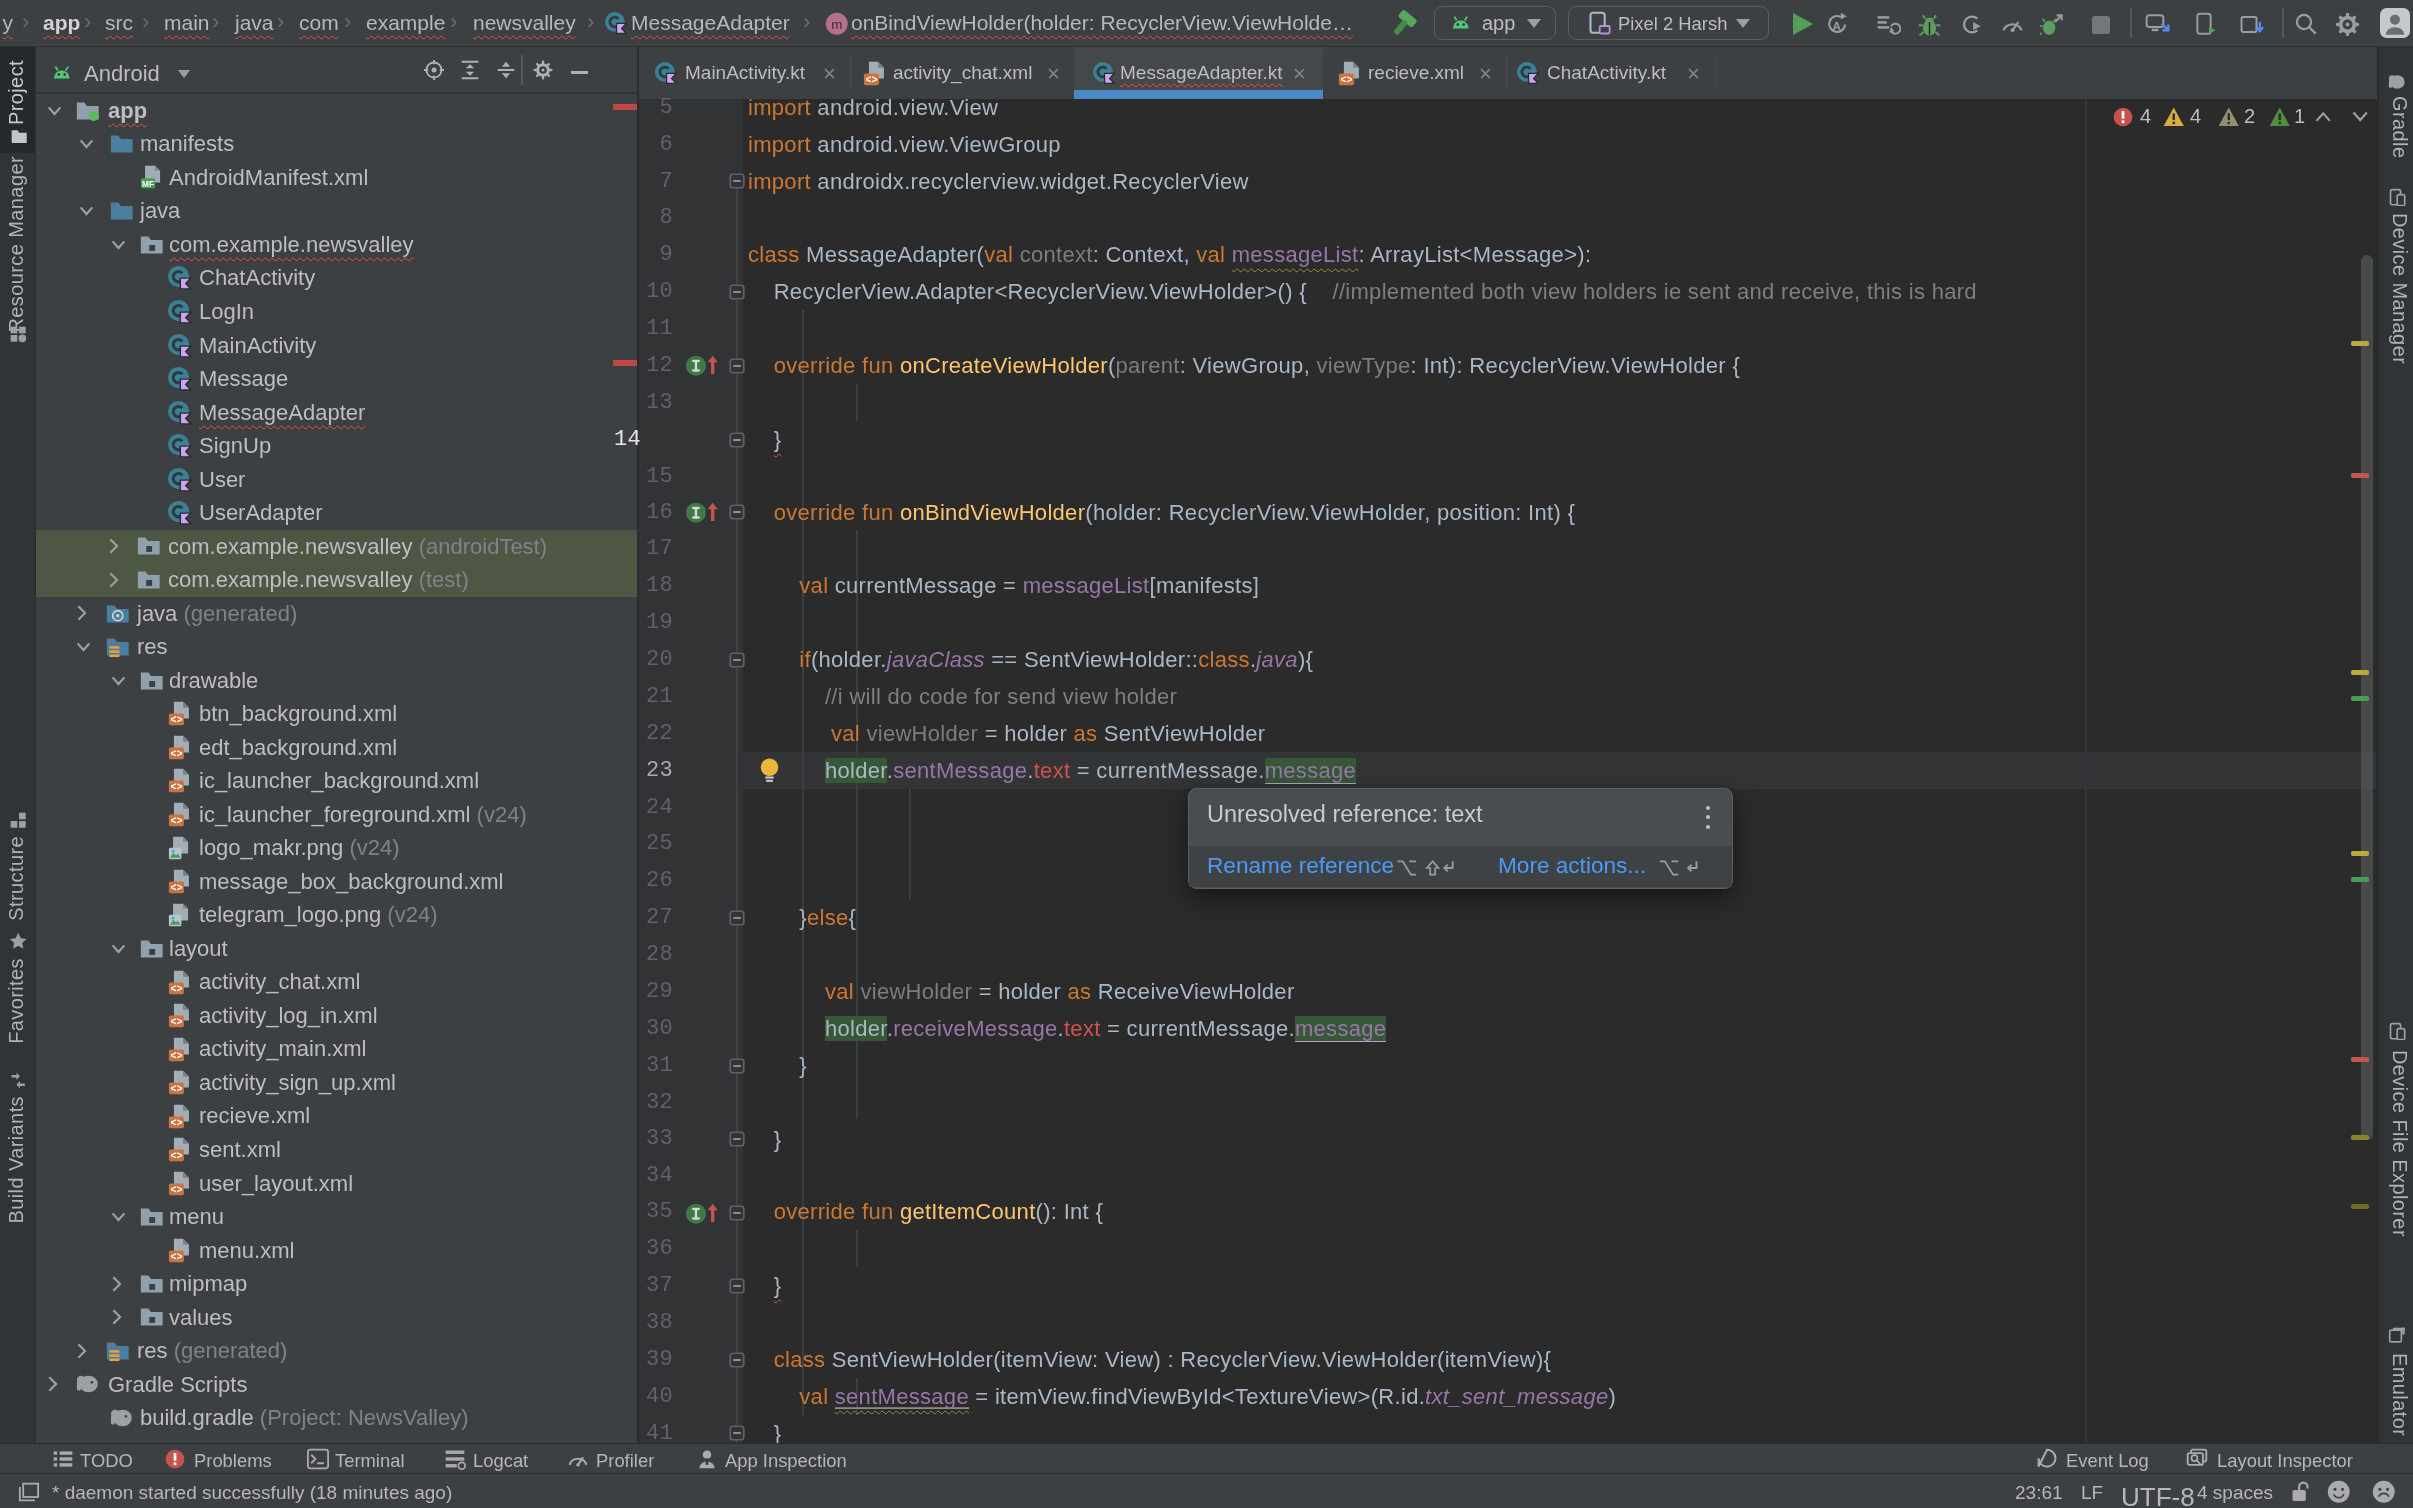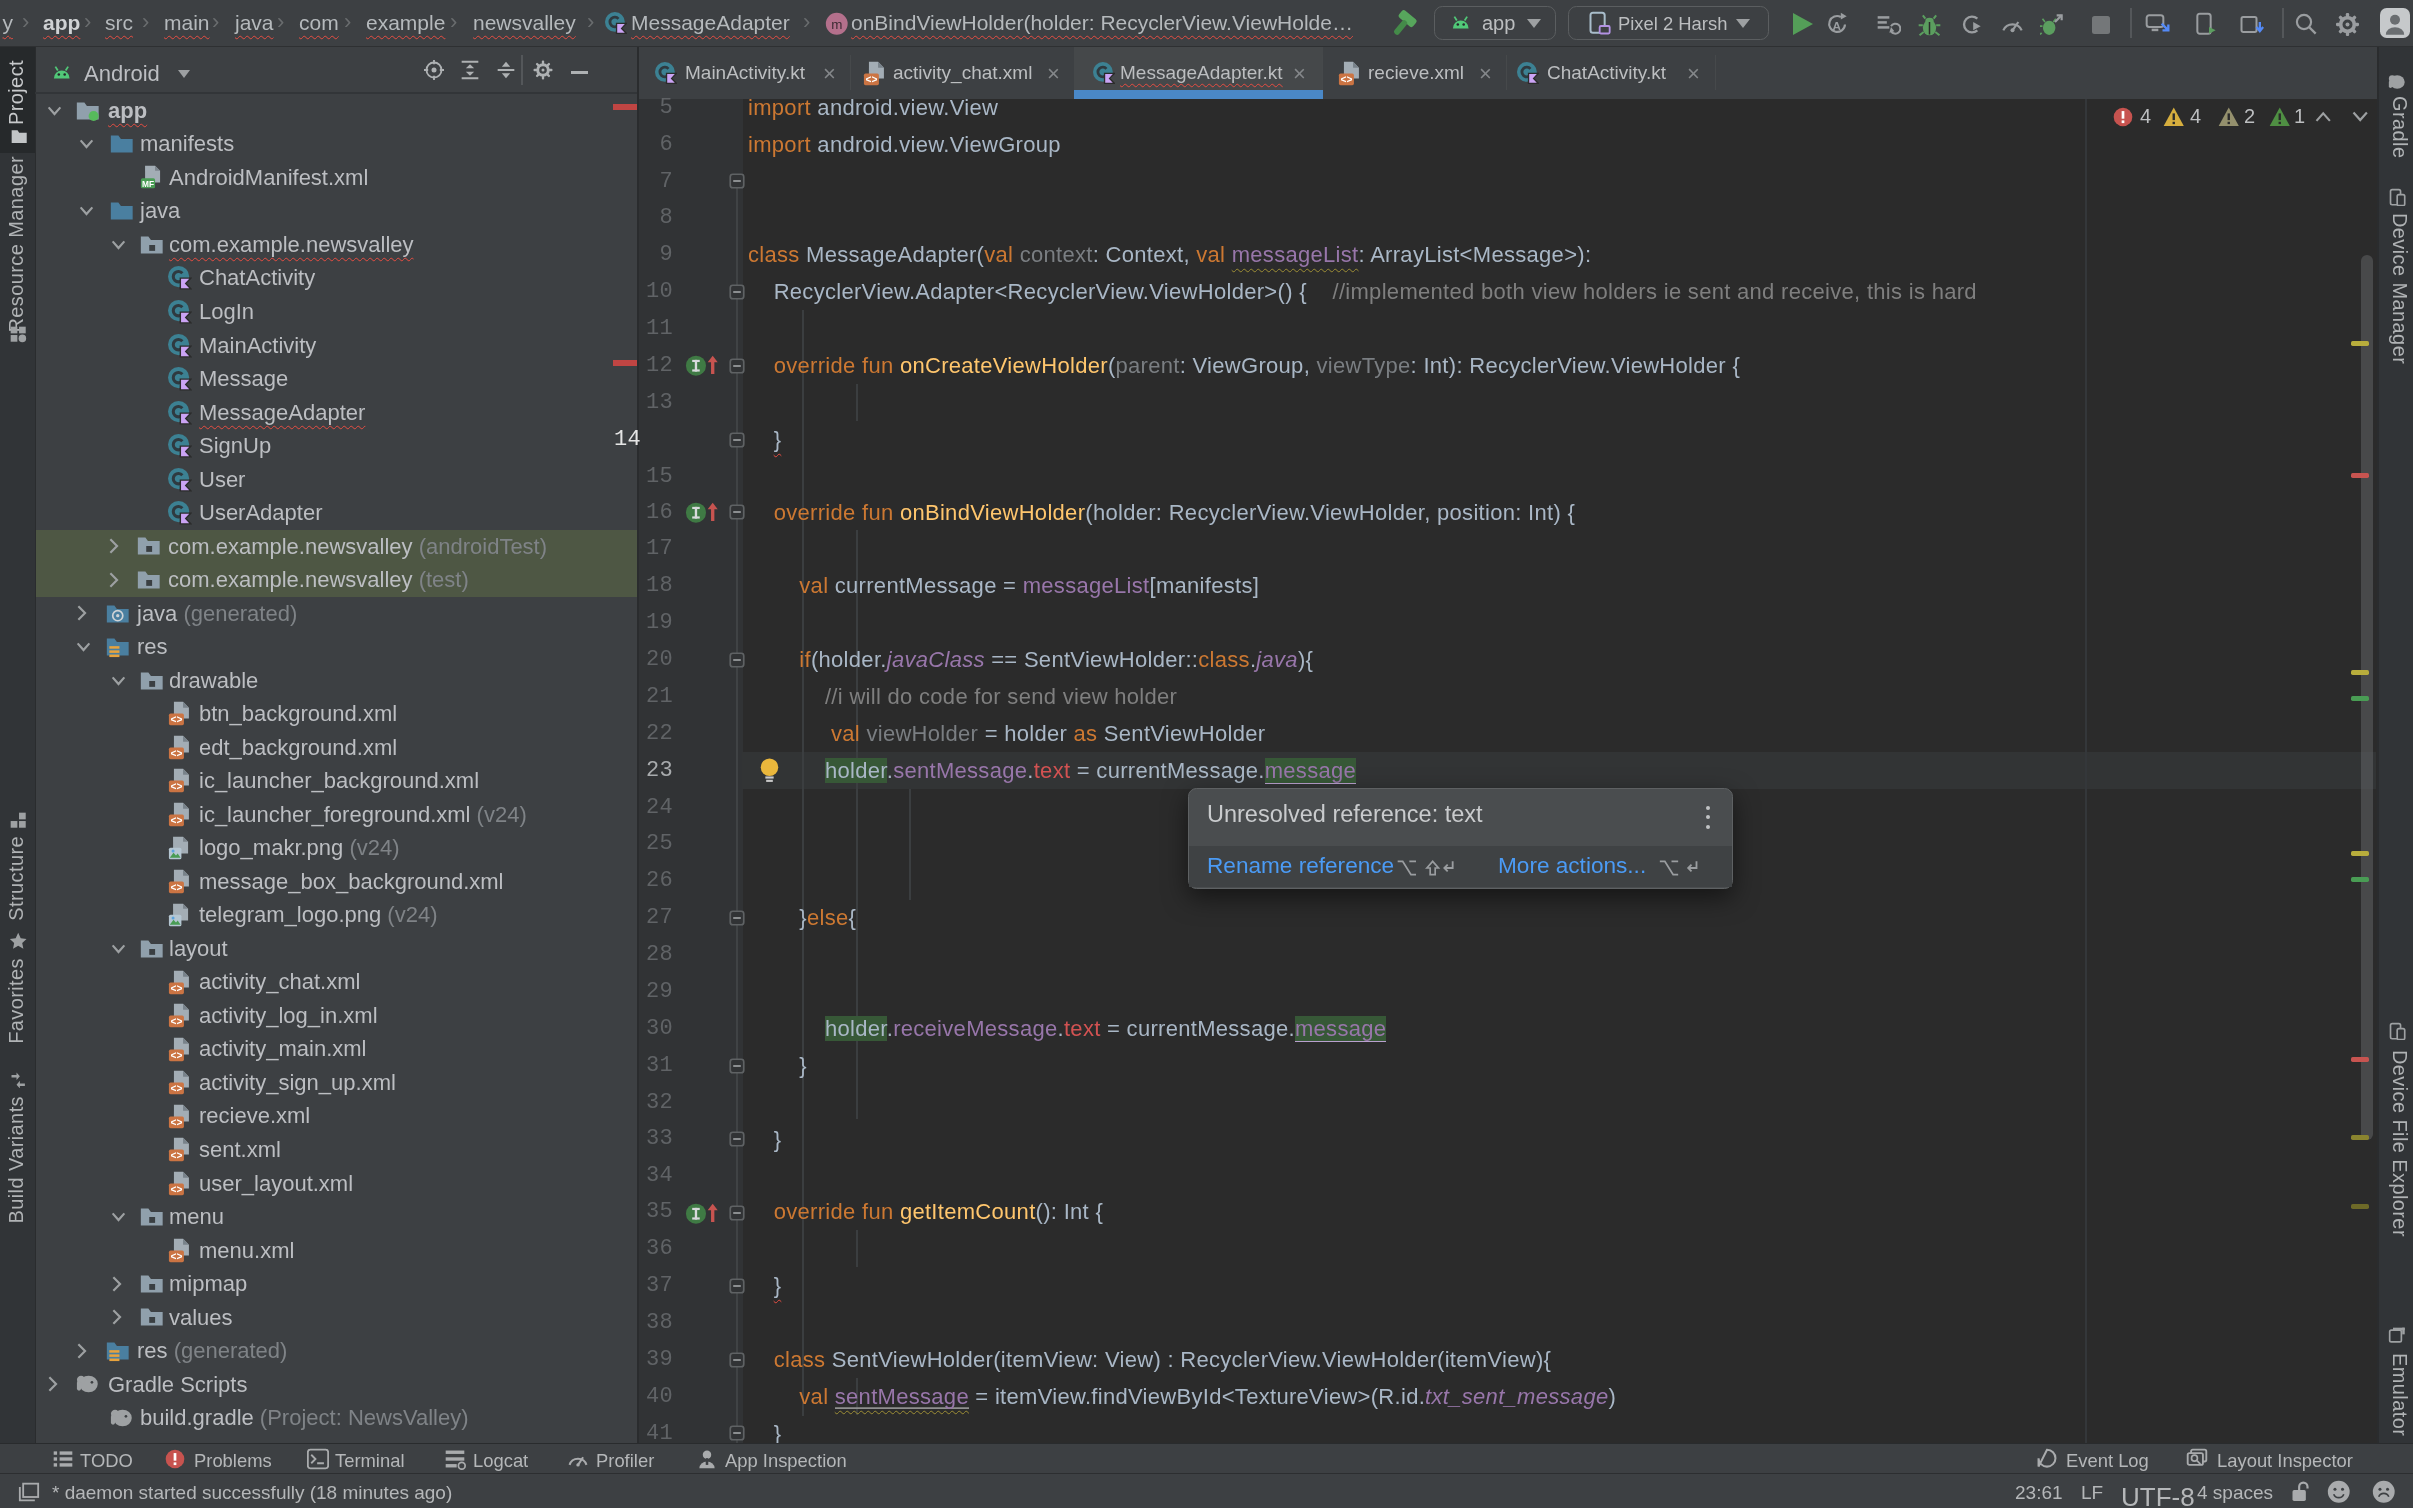--- a/index.html
+++ b/index.html
@@ -631,31 +631,33 @@
 <div class="ln" style="left:614px;top:1193px;color:#606366">35</div>
 <div class="ln" style="left:614px;top:1230px;color:#606366">36</div>
 <div class="ln" style="left:614px;top:1267px;color:#606366">37</div>
 <div class="ln" style="left:614px;top:1304px;color:#606366">38</div>
 <div class="ln" style="left:614px;top:1341px;color:#606366">39</div>
 <div class="ln" style="left:614px;top:1378px;color:#606366">40</div>
 <div class="ln" style="left:614px;top:1415px;color:#606366">41</div>
 <div class="a" style="left:637px;top:99px;width:1740px;height:1344px;overflow:hidden">
 <div class="line" style="left:111px;top:-10px"><span class="kw">import</span><span class="df"> android.view.View</span></div>
 <div class="line" style="left:111px;top:27px"><span class="kw">import</span><span class="df"> android.view.ViewGroup</span></div>
+<div class="line" style="left:111px;top:64px"><span class="kw">import</span><span class="df"> androidx.recyclerview.widget.RecyclerView</span></div>
 <div class="line" style="left:111px;top:137px"><span class="kw">class</span><span class="df"> MessageAdapter(</span><span class="kw">val</span><span class="dm"> context</span><span class="df">: Context, </span><span class="kw">val</span><span class="df"> </span><span class="pp ysq">messageList</span><span class="df">: ArrayList&lt;Message&gt;):</span></div>
 <div class="line" style="left:111px;top:174px"><span class="df">    RecyclerView.Adapter&lt;RecyclerView.ViewHolder&gt;() {    </span><span class="cm">//implemented both view holders ie sent and receive, this is hard</span></div>
 <div class="line" style="left:111px;top:248px"><span class="df">    </span><span class="kw">override</span><span class="df"> </span><span class="kw">fun</span><span class="df"> </span><span class="fn">onCreateViewHolder</span><span class="df">(</span><span class="dm">parent</span><span class="df">: ViewGroup, </span><span class="dm">viewType</span><span class="df">: Int): RecyclerView.ViewHolder {</span></div>
 <div class="line" style="left:111px;top:322px"><span class="df">    </span><span class="df rsq">}</span></div>
 <div class="line" style="left:111px;top:395px"><span class="df">    </span><span class="kw">override</span><span class="df"> </span><span class="kw">fun</span><span class="df"> </span><span class="fn">onBindViewHolder</span><span class="df">(holder: RecyclerView.ViewHolder, position: Int) {</span></div>
 <div class="line" style="left:111px;top:468px"><span class="df">        </span><span class="kw">val</span><span class="df"> currentMessage = </span><span class="pp">messageList</span><span class="df">[manifests]</span></div>
 <div class="line" style="left:111px;top:542px"><span class="df">        </span><span class="kw">if</span><span class="df">(holder.</span><span class="ppi">javaClass</span><span class="df"> == SentViewHolder::</span><span class="kw">class</span><span class="df">.</span><span class="ppi">java</span><span class="df">){</span></div>
 <div class="line" style="left:111px;top:579px"><span class="df">            </span><span class="cm">//i will do code for send view holder</span></div>
 <div class="line" style="left:117px;top:616px"><span class="df">            </span><span class="kw">val</span><span class="df"> </span><span class="dm">viewHolder</span><span class="df"> = holder </span><span class="kw">as</span><span class="df"> SentViewHolder</span></div>
 <div class="line" style="left:111px;top:653px"><span class="df">            </span><span class="df hl">holder</span><span class="df">.</span><span class="pp">sentMessage</span><span class="df">.</span><span class="er">text</span><span class="df"> = currentMessage.</span><span class="pp hl gul">message</span></div>
 <div class="line" style="left:111px;top:800px"><span class="df">        }</span><span class="kw">else</span><span class="df">{</span></div>
+<div class="line" style="left:111px;top:874px"><span class="df">            </span><span class="kw">val</span><span class="df"> </span><span class="dm">viewHolder</span><span class="df"> = holder </span><span class="kw">as</span><span class="df"> ReceiveViewHolder</span></div>
 <div class="line" style="left:111px;top:911px"><span class="df">            </span><span class="df hl">holder</span><span class="df">.</span><span class="pp">receiveMessage</span><span class="df">.</span><span class="er">text</span><span class="df"> = currentMessage.</span><span class="pp hl gul">message</span></div>
 <div class="line" style="left:111px;top:948px"><span class="df">        }</span></div>
 <div class="line" style="left:111px;top:1022px"><span class="df">    }</span></div>
 <div class="line" style="left:111px;top:1094px"><span class="df">    </span><span class="kw">override</span><span class="df"> </span><span class="kw">fun</span><span class="df"> </span><span class="fn">getItemCount</span><span class="df">(): Int {</span></div>
 <div class="line" style="left:111px;top:1168px"><span class="df">    </span><span class="df rsq">}</span></div>
 <div class="line" style="left:111px;top:1242px"><span class="df">    </span><span class="kw">class</span><span class="df"> SentViewHolder(itemView: View) : RecyclerView.ViewHolder(itemView){</span></div>
 <div class="line" style="left:111px;top:1279px"><span class="df">        </span><span class="kw">val</span><span class="df"> </span><span class="pp ysq pul">sentMessage</span><span class="df"> = itemView.findViewById&lt;TextureView&gt;(R.id.</span><span class="ppi">txt_sent_message</span><span class="df">)</span></div>
 <div class="line" style="left:111px;top:1316px"><span class="df">    }</span></div>
 </div>
 <svg class="a" style="left:729px;top:173px" width="16" height="16" viewBox="0 0 19 19">

